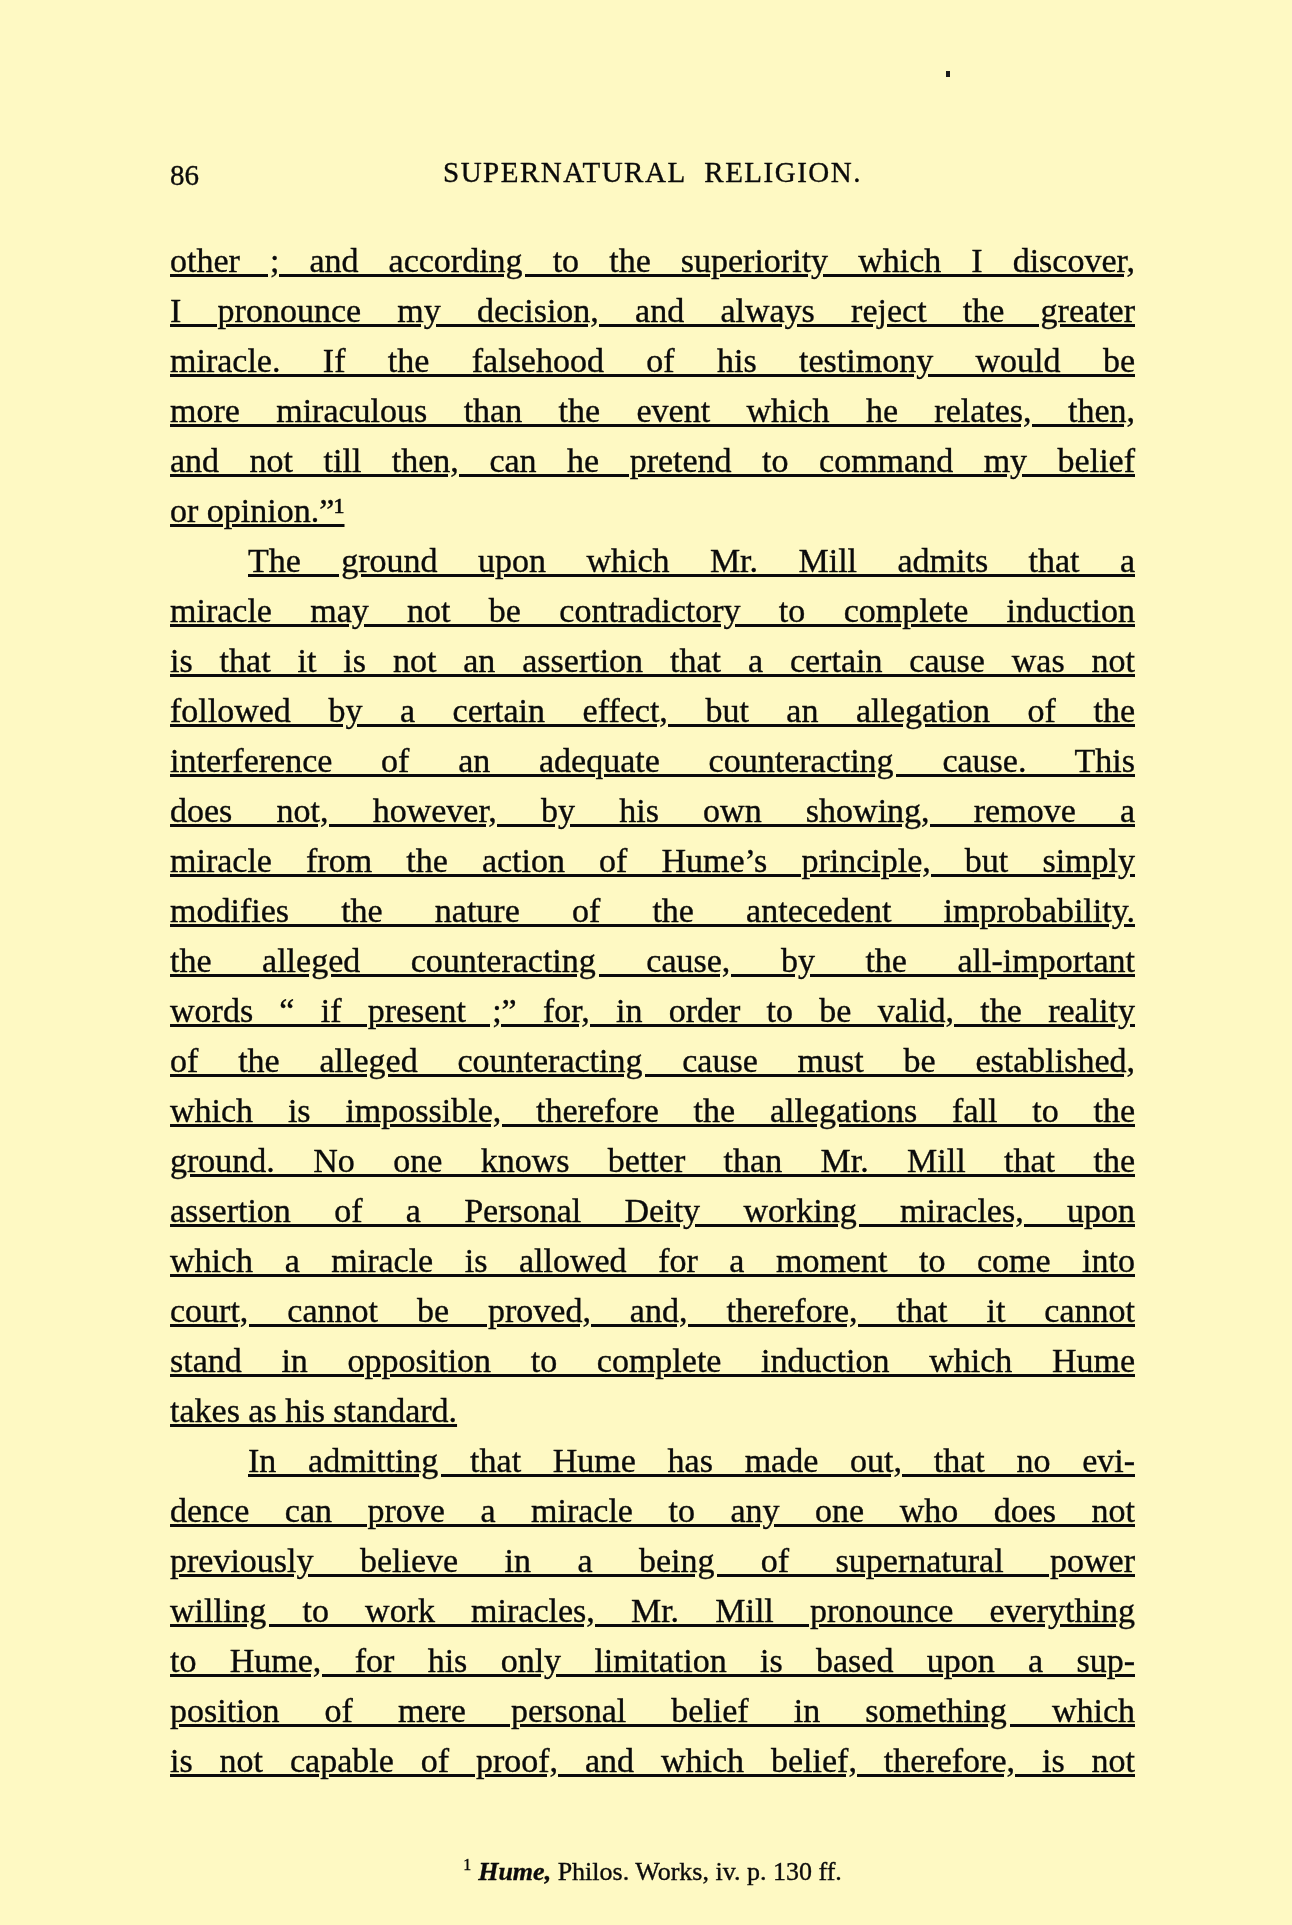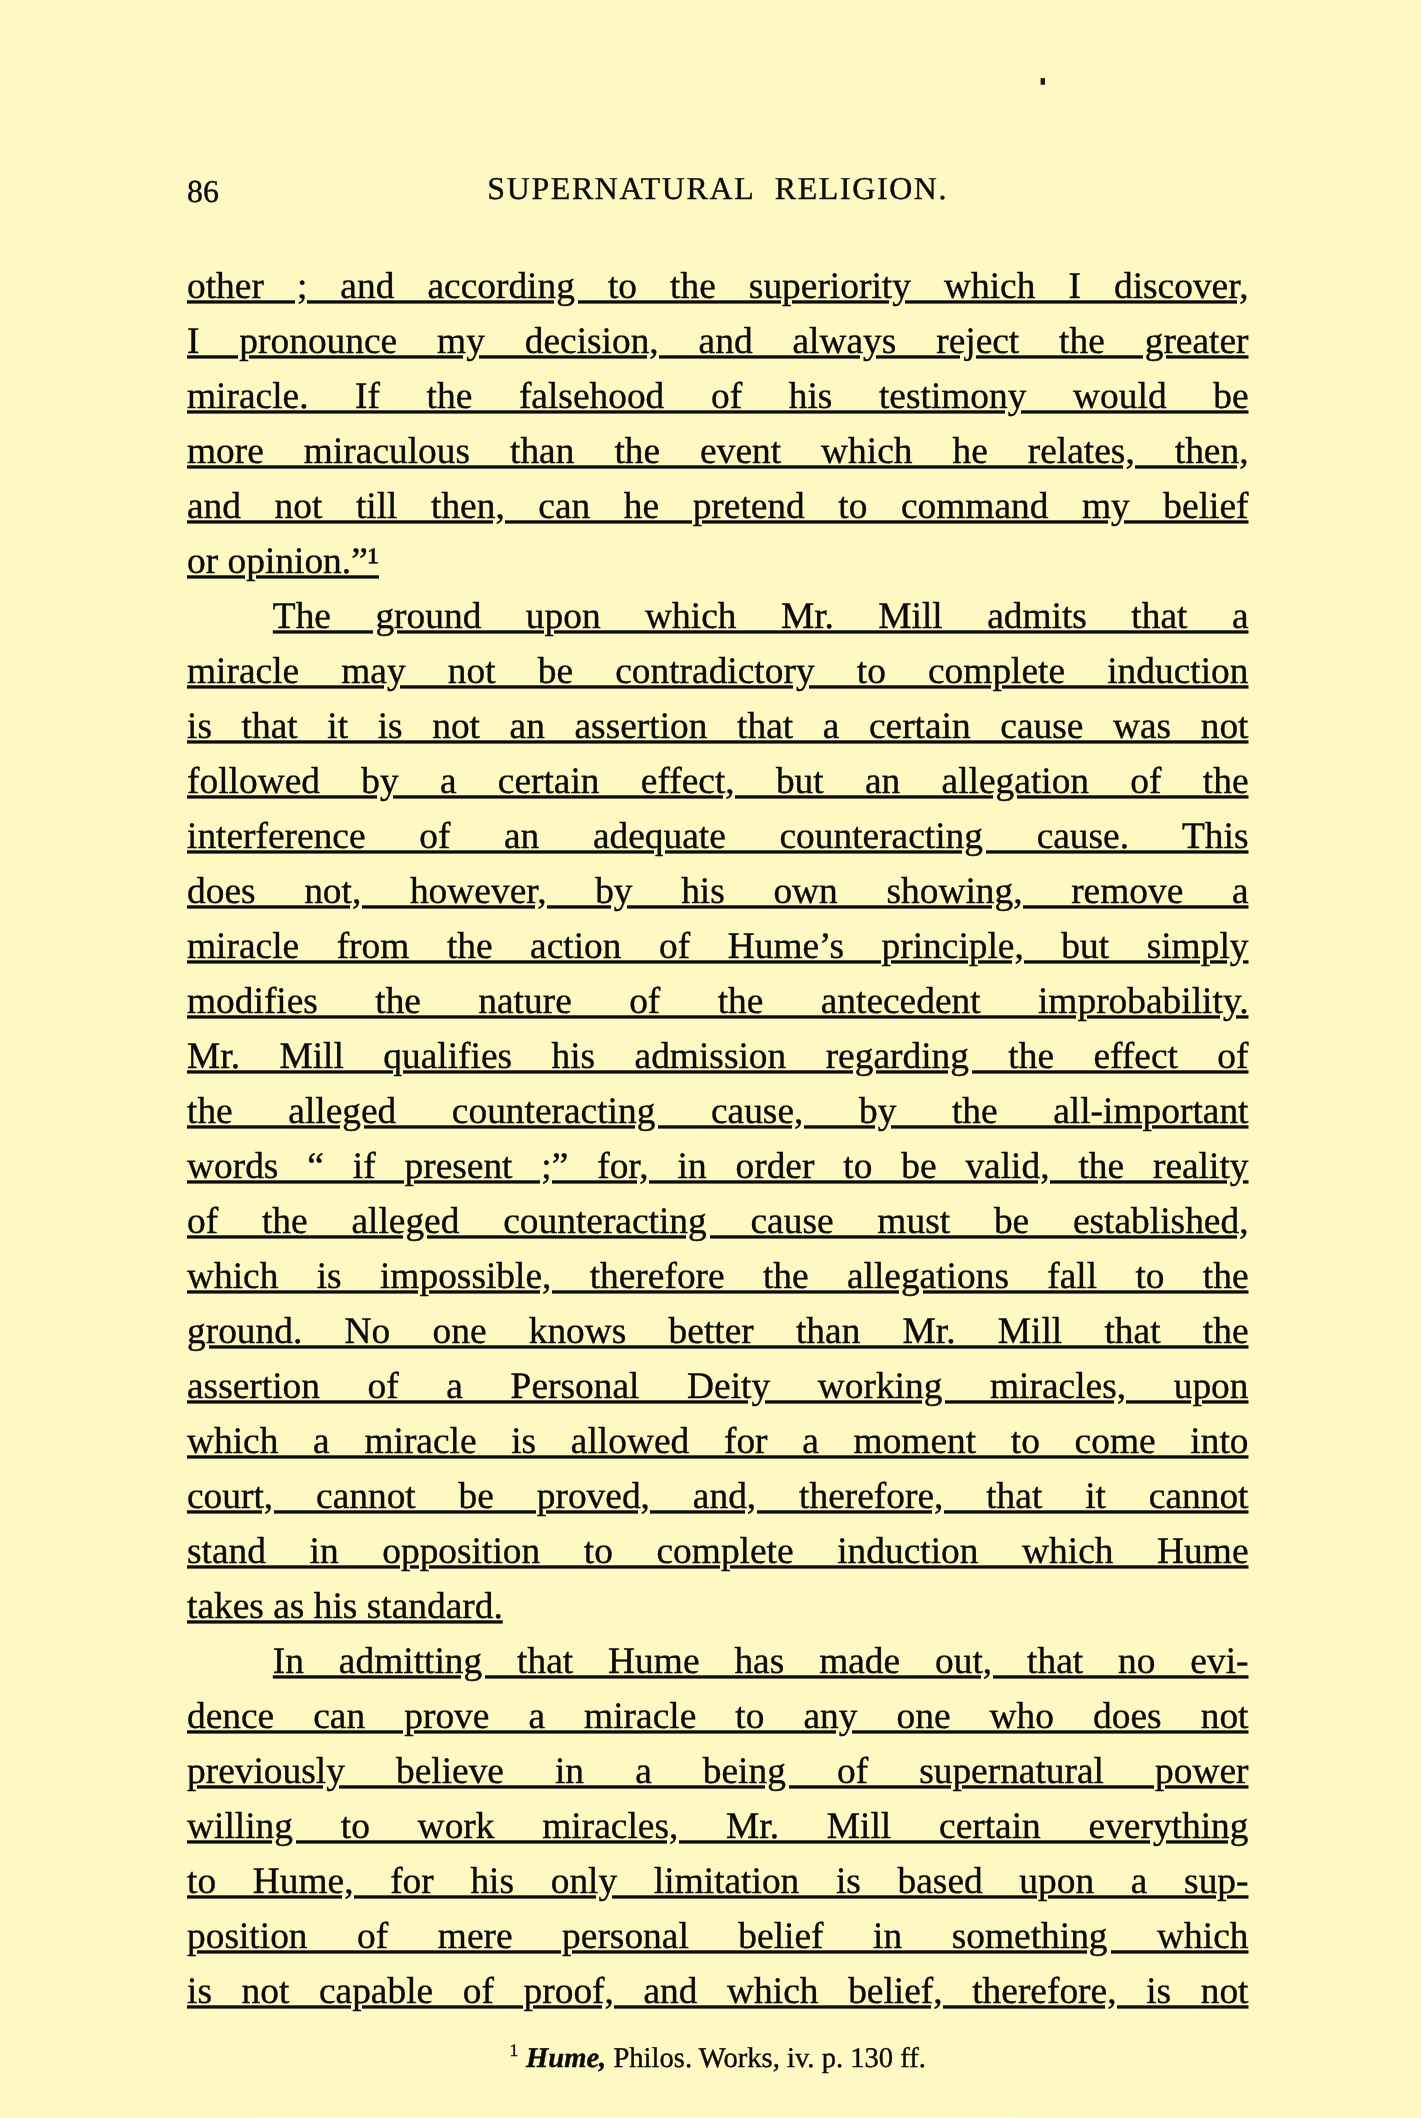--- a/index.html
+++ b/index.html
@@ -108,35 +108,34 @@
       <div class="line">and not till then, can he pretend to command my belief</div>
       <div class="line last">or opinion.”¹</div>
       <div class="line indent">The ground upon which Mr. Mill admits that a</div>
       <div class="line">miracle may not be contradictory to complete induction</div>
       <div class="line">is that it is not an assertion that a certain cause was not</div>
       <div class="line">followed by a certain effect, but an allegation of the</div>
       <div class="line">interference of an adequate counteracting cause. This</div>
       <div class="line">does not, however, by his own showing, remove a</div>
       <div class="line">miracle from the action of Hume’s principle, but simply</div>
       <div class="line">modifies the nature of the antecedent improbability.</div>
-      <div class="line">Mr. Mill qualifies his admission regarding the effect of</div>
       <div class="line">the alleged counteracting cause, by the all-important</div>
       <div class="line">words “ if present ;” for, in order to be valid, the reality</div>
       <div class="line">of the alleged counteracting cause must be established,</div>
       <div class="line">which is impossible, therefore the allegations fall to the</div>
       <div class="line">ground. No one knows better than Mr. Mill that the</div>
       <div class="line">assertion of a Personal Deity working miracles, upon</div>
       <div class="line">which a miracle is allowed for a moment to come into</div>
       <div class="line">court, cannot be proved, and, therefore, that it cannot</div>
       <div class="line">stand in opposition to complete induction which Hume</div>
       <div class="line last">takes as his standard.</div>
       <div class="line indent">In admitting that Hume has made out, that no evi-</div>
       <div class="line">dence can prove a miracle to any one who does not</div>
       <div class="line">previously believe in a being of supernatural power</div>
-      <div class="line">willing to work miracles, Mr. Mill certain everything</div>
+      <div class="line">willing to work miracles, Mr. Mill pronounce everything</div>
       <div class="line">to Hume, for his only limitation is based upon a sup-</div>
       <div class="line">position of mere personal belief in something which</div>
       <div class="line">is not capable of proof, and which belief, therefore, is not</div>
     </div>
 
   <div class="footnote">
     <span class="fn-marker">1</span><span class="fn-italic">Hume,</span><span> Philos. Works, iv. p. 130 ff.</span>
   </div>
 
 </div>

